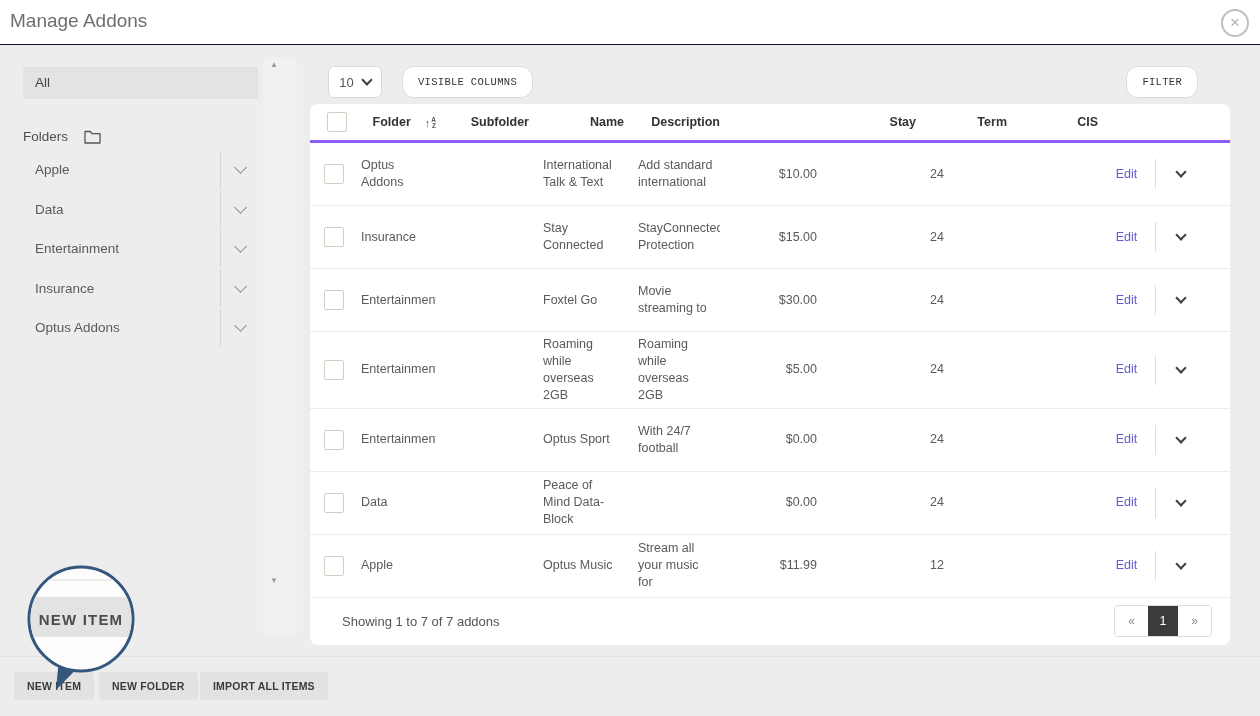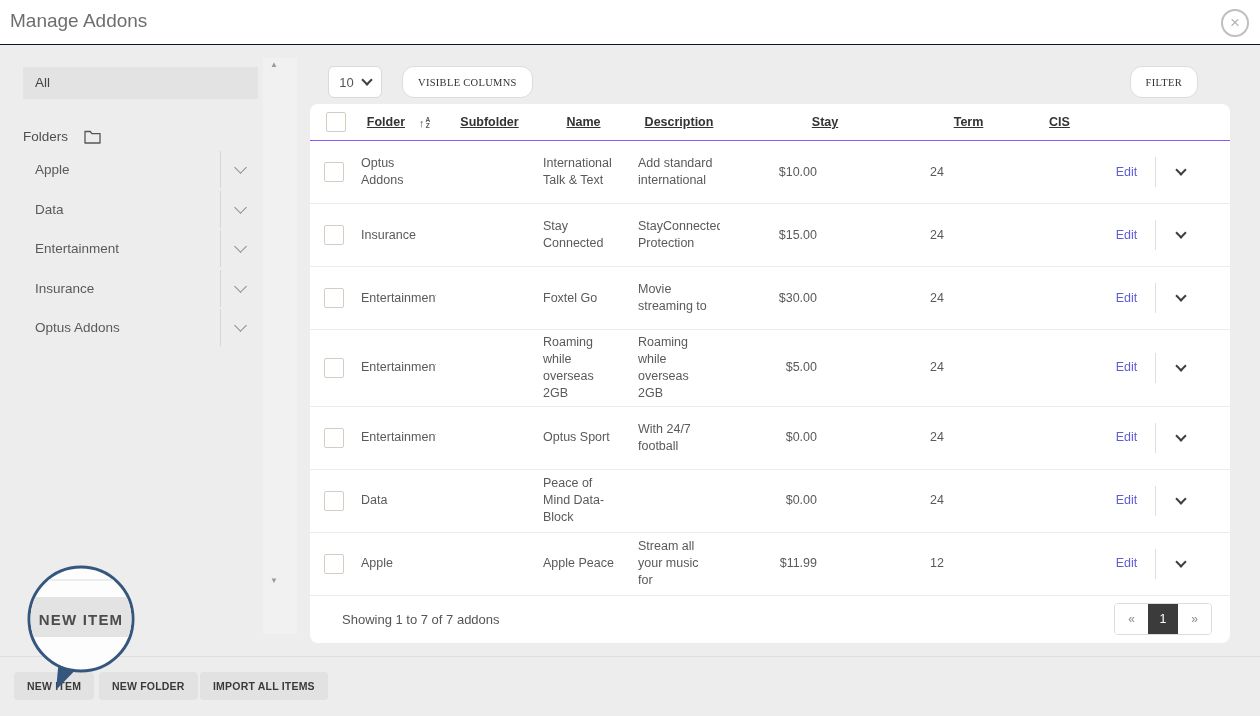--- a/index.html
+++ b/index.html
@@ -29,27 +29,27 @@
   .folder-item .f-label{flex:1;font-size:13.5px;color:#5a5a5a;padding-left:12px;}
   .folder-item .chev-zone{width:38px;height:37px;border-left:1px solid #d6d6d6;display:flex;align-items:center;justify-content:center;}
   .chev{display:inline-block;width:8px;height:8px;border-right:1.6px solid #8a8a8a;border-bottom:1.6px solid #8a8a8a;
     transform:rotate(45deg);margin-top:-4px;}
   .chev.dark{width:6px;height:6px;border-right:2px solid #3f3f3f;border-bottom:2px solid #3f3f3f;}
   
   .main{position:absolute;left:310px;top:0;width:920px;}
   .pagesize{position:absolute;left:18px;top:22px;width:52px;height:30px;background:#fff;border:1px solid #d9d9d9;
     border-radius:6px;display:flex;align-items:center;justify-content:center;gap:9px;font-size:13px;color:#555;cursor:pointer;text-align:center;}
   .btn-outline{position:absolute;top:22px;height:32px;background:#fff;border:1px solid #dcdcdc;border-radius:12px;
-    font-family:Liberation Serif, serif;font-size:10.5px;color:#333;letter-spacing:.3px;padding:0 15px;cursor:pointer;}
+    font-family:Liberation Mono, monospace;font-size:10.5px;color:#333;letter-spacing:.3px;padding:0 15px;cursor:pointer;}
   .btn-cols{left:92px;}
   .btn-filter{right:32px;}
   
   .card{position:absolute;left:0;top:60px;width:920px;background:#fff;border-radius:8px;}
   table{width:920px;border-collapse:collapse;table-layout:fixed;}
-  th{height:36px;font-size:12.5px;font-weight:700;color:#333;text-align:center;padding:0 0 0 14px;border-bottom:1px solid #8b5cf6;text-decoration:underline;}
+  th{height:36px;font-size:12.5px;font-weight:700;color:#333;text-align:right;padding:0 0 0 14px;border-bottom:3px solid #8b5cf6;}
   td{height:46px;font-size:12.5px;color:#5a5a5a;padding:4px 4px 4px 14px;border-bottom:1px solid #ececec;line-height:1.35;overflow:hidden;}
   td.cb-td,th.cb-td{padding:0 0 0 14px;}
   .cb{display:inline-block;width:18px;height:18px;border:1px solid #d5cdc1;border-radius:2px;background:#fff;vertical-align:middle;cursor:pointer;}
   th .sort-icon{display:inline-flex;align-items:center;margin-left:14px;vertical-align:middle;cursor:pointer;}
   .sort-icon .arr{font-size:11px;color:#555;font-weight:400;}
   .sort-icon .az{display:flex;flex-direction:column;font-size:6.5px;line-height:6px;color:#555;font-weight:700;margin-left:1px;}
   td.price{text-align:right;padding:4px 99px 4px 0;}
   td.edit-td{text-align:center;padding:4px 0;}
   .edit-link{color:#5f5cd4;font-size:12.5px;text-decoration:none;cursor:pointer;text-align:right;}
   td.chev-td{padding:8px 0;}
@@ -279,21 +279,21 @@
       <span class="row-chev-zone">
         <i class="chev dark"></i>
       </span>
     </td>
   </tr>
 
   <tr>
     <td class="cb-td"><span class="cb"></span></td>
     <td>Apple</td>
     <td></td>
-    <td>Apple Peace</td>
+    <td>Optus Music</td>
     <td>Stream all your music for</td>
     <td class="price">$11.99</td>
     <td>12</td>
     <td></td>
     <td class="edit-td"><a class="edit-link">Edit</a></td>
     <td class="chev-td">
       <span class="row-chev-zone">
         <i class="chev dark"></i>
       </span>
     </td>

